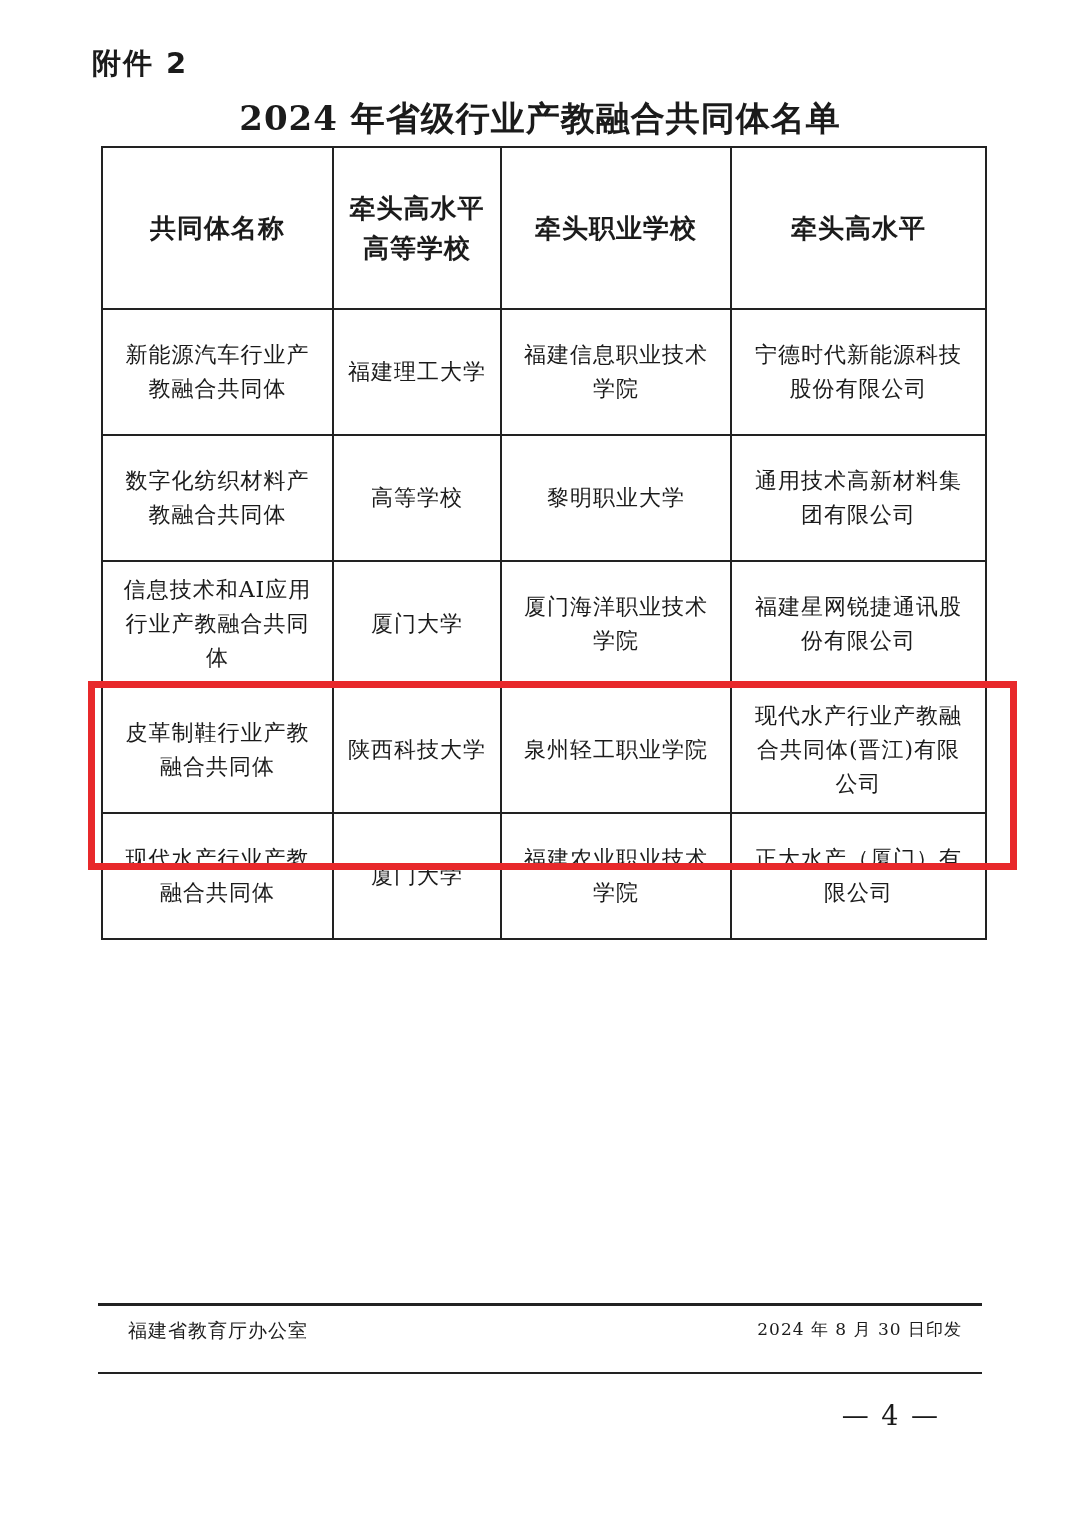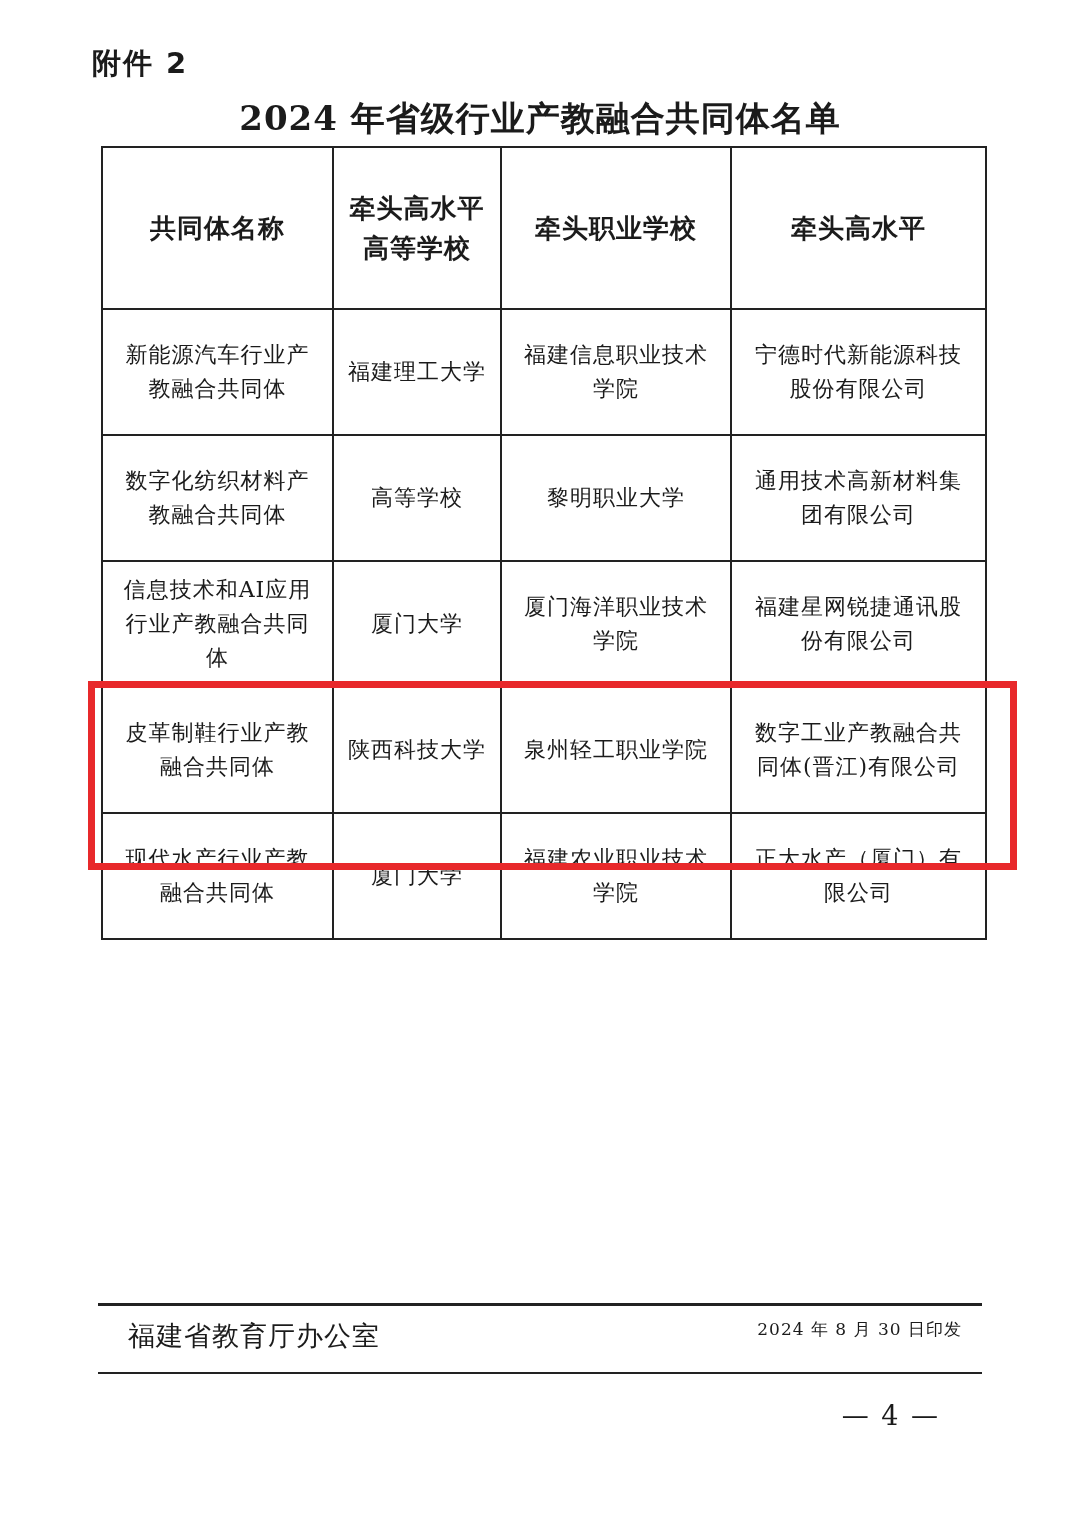--- a/index.html
+++ b/index.html
@@ -89,21 +89,21 @@
     left: 98px;
     top: 1303px;
     width: 884px;
     height: 3px;
     background: #222;
   }
   .footer-left {
     position: absolute;
     left: 128px;
     top: 1318px;
-    font-size: 27px;
+    font-size: 19px;
     letter-spacing: 1px;
   }
   .footer-right {
     position: absolute;
     right: 118px;
     top: 1318px;
     font-size: 17px;
     letter-spacing: 1px;
   }
   .footer-rule2 {
@@ -165,21 +165,21 @@
       <tr>
         <td>信息技术和AI应用行业产教融合共同体</td>
         <td>厦门大学</td>
         <td>厦门海洋职业技术学院</td>
         <td>福建星网锐捷通讯股份有限公司</td>
       </tr>
       <tr>
         <td>皮革制鞋行业产教融合共同体</td>
         <td>陕西科技大学</td>
         <td>泉州轻工职业学院</td>
-        <td>数字工业产教融合共同体(晋江)有限公司</td>
+        <td>现代水产行业产教融合共同体(晋江)有限公司</td>
       </tr>
       <tr>
         <td>现代水产行业产教融合共同体</td>
         <td>厦门大学</td>
         <td>福建农业职业技术学院</td>
         <td>正大水产（厦门）有限公司</td>
       </tr>
     </tbody>
   </table>
 

